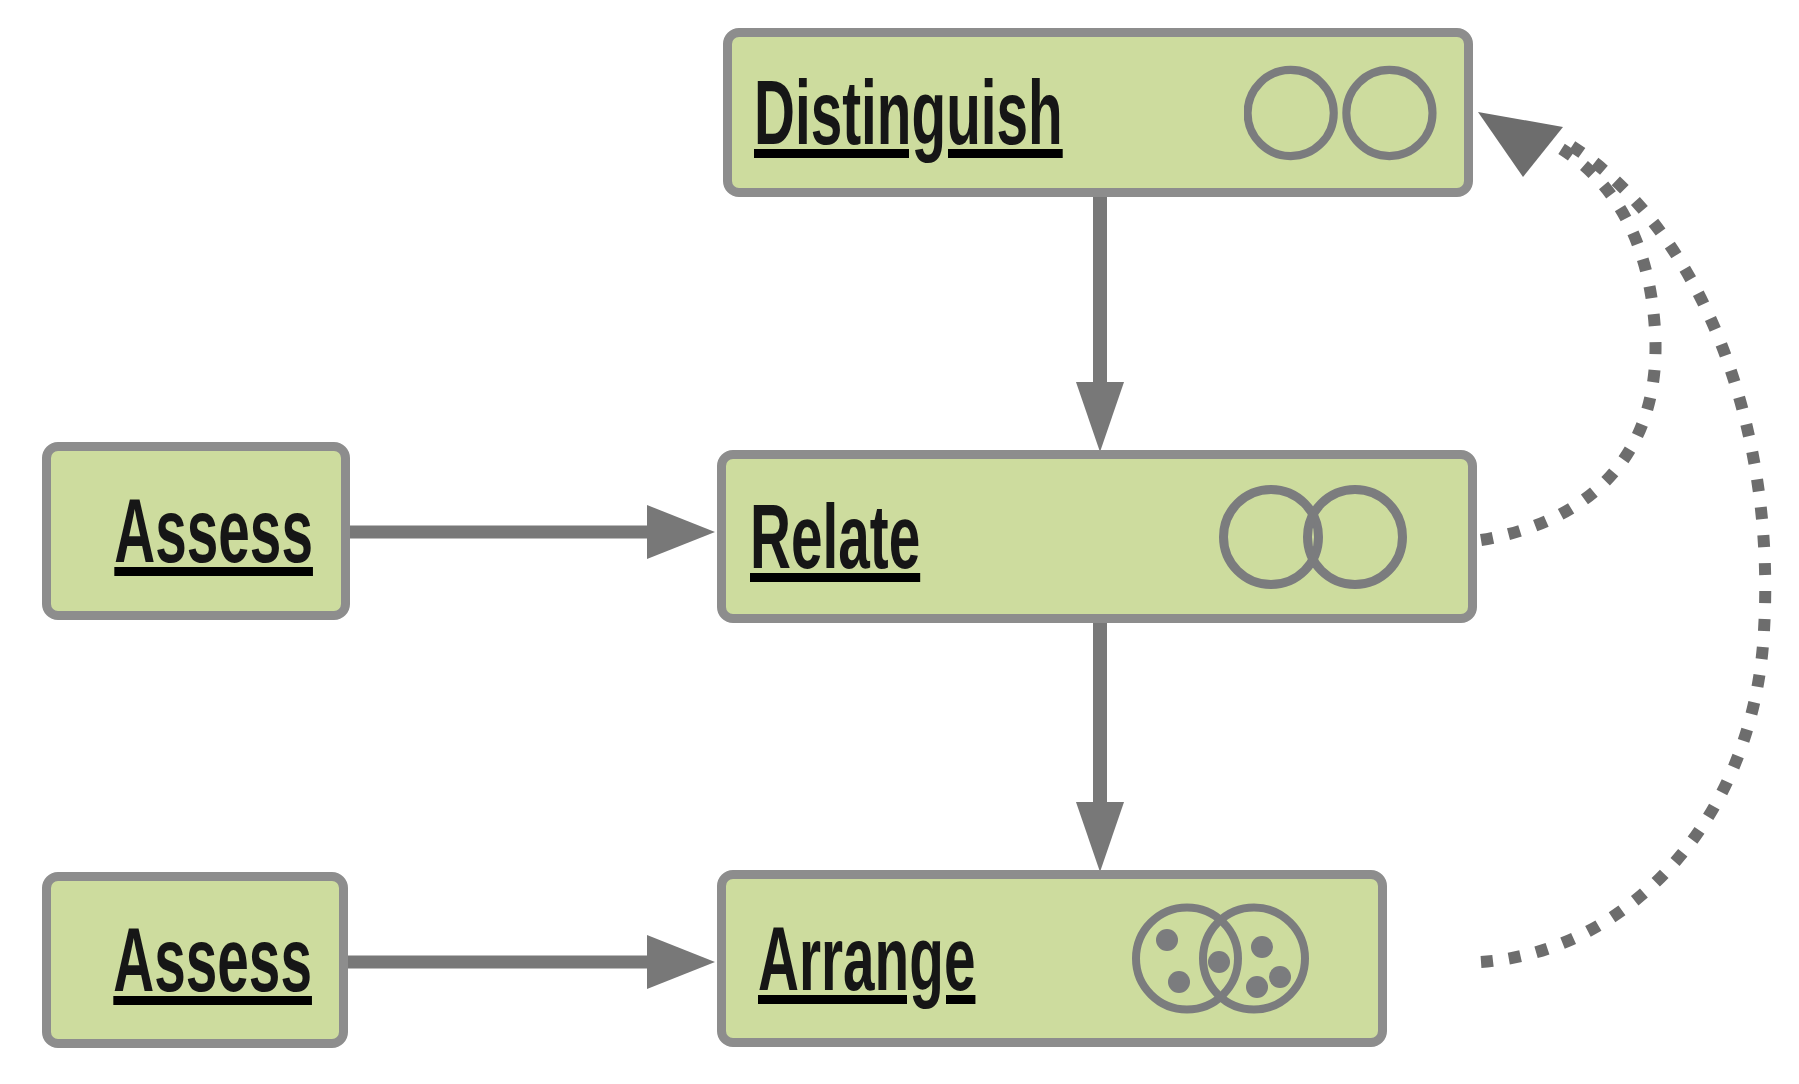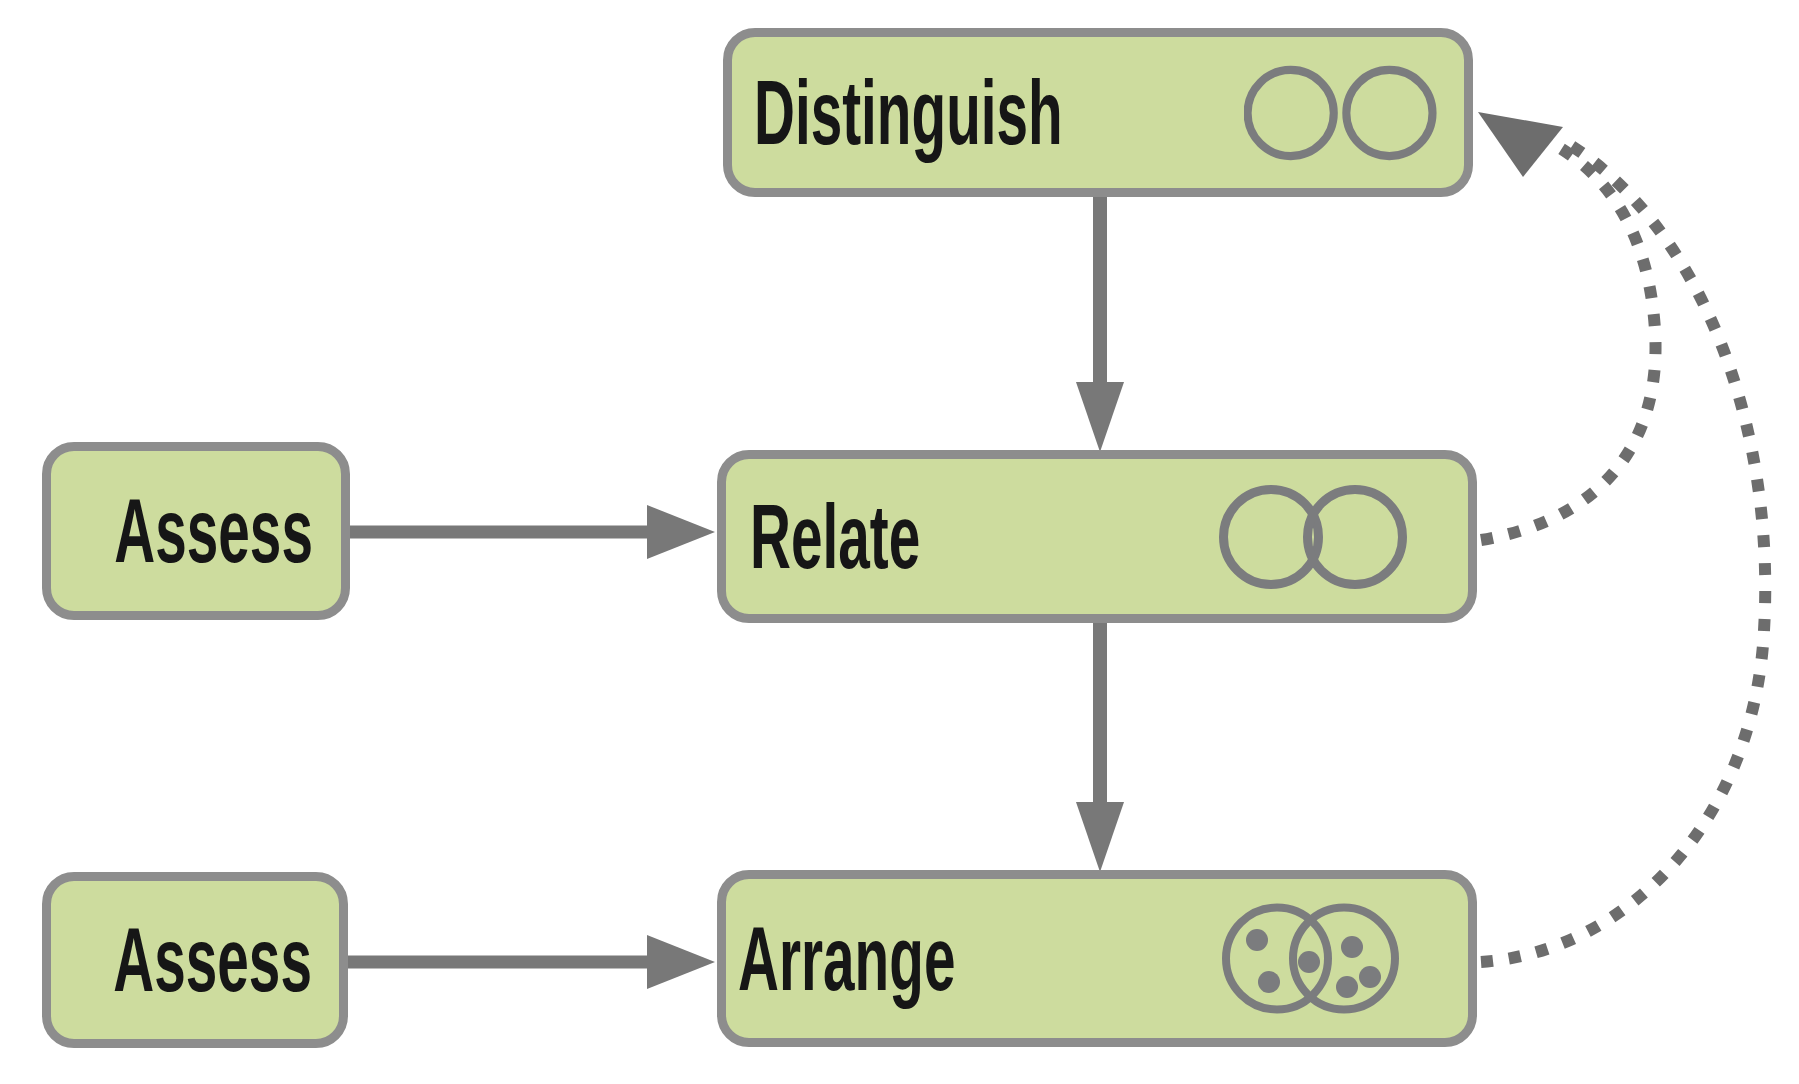--- a/index.html
+++ b/index.html
@@ -6,35 +6,35 @@
   .canvas {
     position:relative; width:1799px; height:1084px;
     background:var(--bg,#ffffff); overflow:hidden;
     font-family:"Liberation Sans", sans-serif;
   }
   svg.connectors { position:absolute; left:0; top:0; width:1799px; height:1084px; }
   .node {
     position:absolute; box-sizing:border-box;
     background:var(--fill,#cddc9e);
     border:9px solid var(--border,#8d8d8d);
-    border-radius:32px;
-    display:flex; align-items:center;
+    border-radius:16px;
+    display:flex; align-items:center;text-decoration:underline;
   }
   .node .label {
     font-weight:bold; font-size:90px; line-height:1;
     color:var(--text,#161616);
     transform:scaleX(0.63); transform-origin:left center;
     white-space:nowrap;
   }
   .node.assess { justify-content:center;padding-left:36px; }
   .node.assess .label { transform-origin:center center; }
   .node .icon { margin-left:auto; display:block; }
   #node-distinguish { left:723px; top:28px;  width:750px; height:169px; padding-left:22px; }
   #node-relate      { left:717px; top:450px; width:760px; height:173px; padding-left:24px;gap:30px; }
-  #node-arrange     { left:717px; top:870px; width:760px; height:177px; padding-left:12px;justify-content:space-between; }
+  #node-arrange     { left:717px; top:870px; width:670px; height:177px; padding-left:32px;justify-content:space-between; }
   #node-assess-top    { left:42px; top:442px; width:308px; height:178px; }
   #node-assess-bottom { left:42px; top:872px; width:306px; height:176px; }
   #node-distinguish .icon { margin-right:27px; }
   #node-relate .icon      { margin-right:60px; }
   #node-arrange .icon     { margin-right:64px; }
   .icon circle.ring { fill:none; stroke:var(--icon,#7b7c7e); }
   .icon circle.dot  { fill:var(--icon,#7b7c7e); stroke:none; }
   .solid-shaft { stroke:var(--solid,#787878); fill:none; }
   .solid-head  { fill:var(--solid,#787878); stroke:none; }
   .dotted-arc  { stroke:var(--dotted,#6d6d6d); fill:none;

